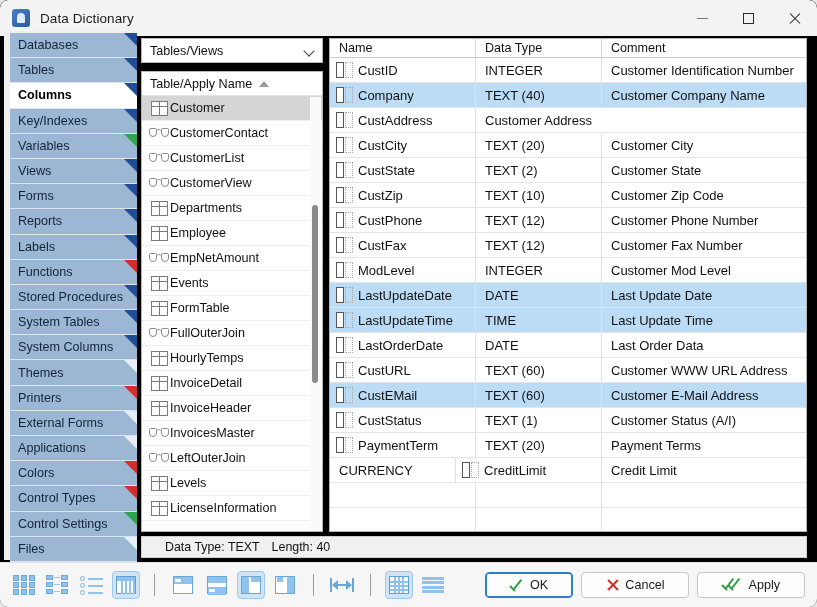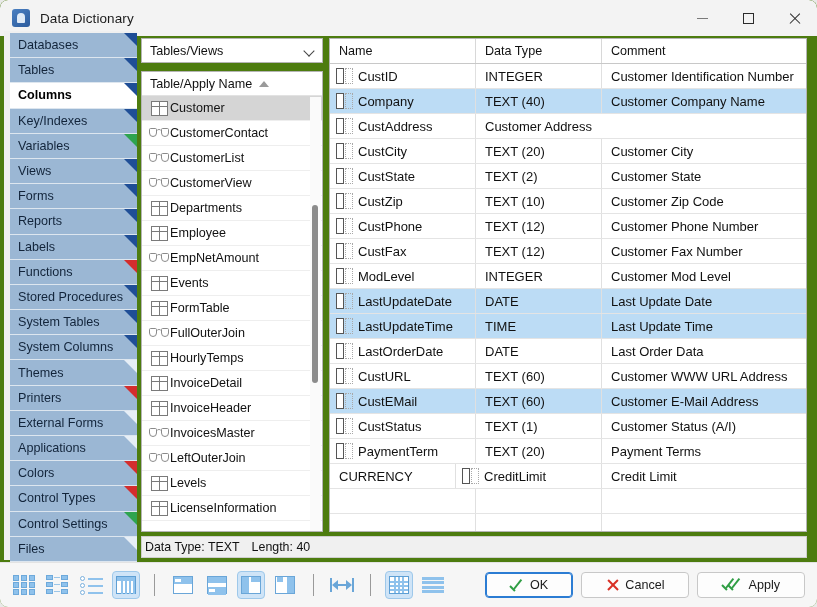--- a/index.html
+++ b/index.html
@@ -6,21 +6,21 @@
   html, body {
     margin: 0; padding: 0;
     width: 817px; height: 607px;
     font-family: "Liberation Sans", sans-serif;
     background: #e9e9e9;
     overflow: hidden;
   }
   #app {
     position: relative;
     width: 817px; height: 607px;
-    background: #4d7c0f;
+    background: #000000;
     border-radius: 8px;
     overflow: hidden;
   }
 
   
   #titlebar {
     position: absolute; left:0; top:0; width:817px; height:36px;
     background: #f3f3f3;
     border-top-left-radius: 8px; border-top-right-radius: 8px;
     display: flex; align-items: center;
@@ -168,21 +168,21 @@
 
   
   #grid {
     position: absolute; left: 329px; top: 38px;
     width: 478px; height: 494px;
     background: #ffffff;
     border: 1px solid #b5b5b5;
     overflow: hidden;
   }
   #grid-header {
-    display: flex; height: 25px;
+    display: flex; height: 19px;
     background: #ffffff; border-bottom: 1px solid #c8c8c8;
     font-size: 12.6px; color: #111;
   }
   .gh { display:flex; align-items:center; padding-left: 9px; border-right: 1px solid #d8d8d8; }
   .gh.c0 { width: 146px; }
   .gh.c1 { width: 126px; }
   .gh.c2 { flex: 1; border-right: none; }
   .grow {
     display: flex; height: 25px; border-bottom: 1px solid #e4e4e4;
     font-size: 13px; color: #111;
@@ -203,21 +203,21 @@
     position:absolute; left:11px; top:0; width:8px; height:16px;
     border:1.2px dotted #a9a9a9;
   }
   .grow.empty { height: 25px; }
 
   
   #statusbar {
     position: absolute; left: 141px; top: 536px;
     width: 666px; height: 22px;
     background: #f0f0f0; border: 1px solid #cfcfcf;
-    display:flex; align-items:center; padding-left: 3px;
+    display:flex; align-items:center; padding-left: 23px;
     font-size: 12.4px; color: #111;
   }
   #statusbar .sep { display:inline-block; width: 12px; }
 
   
   #bottombar {
     position: absolute; left: 0; bottom: 0;
     width: 817px; height: 45px;
     background: #f6f6f6;
     border-top: 1px solid #e3e3e3;

